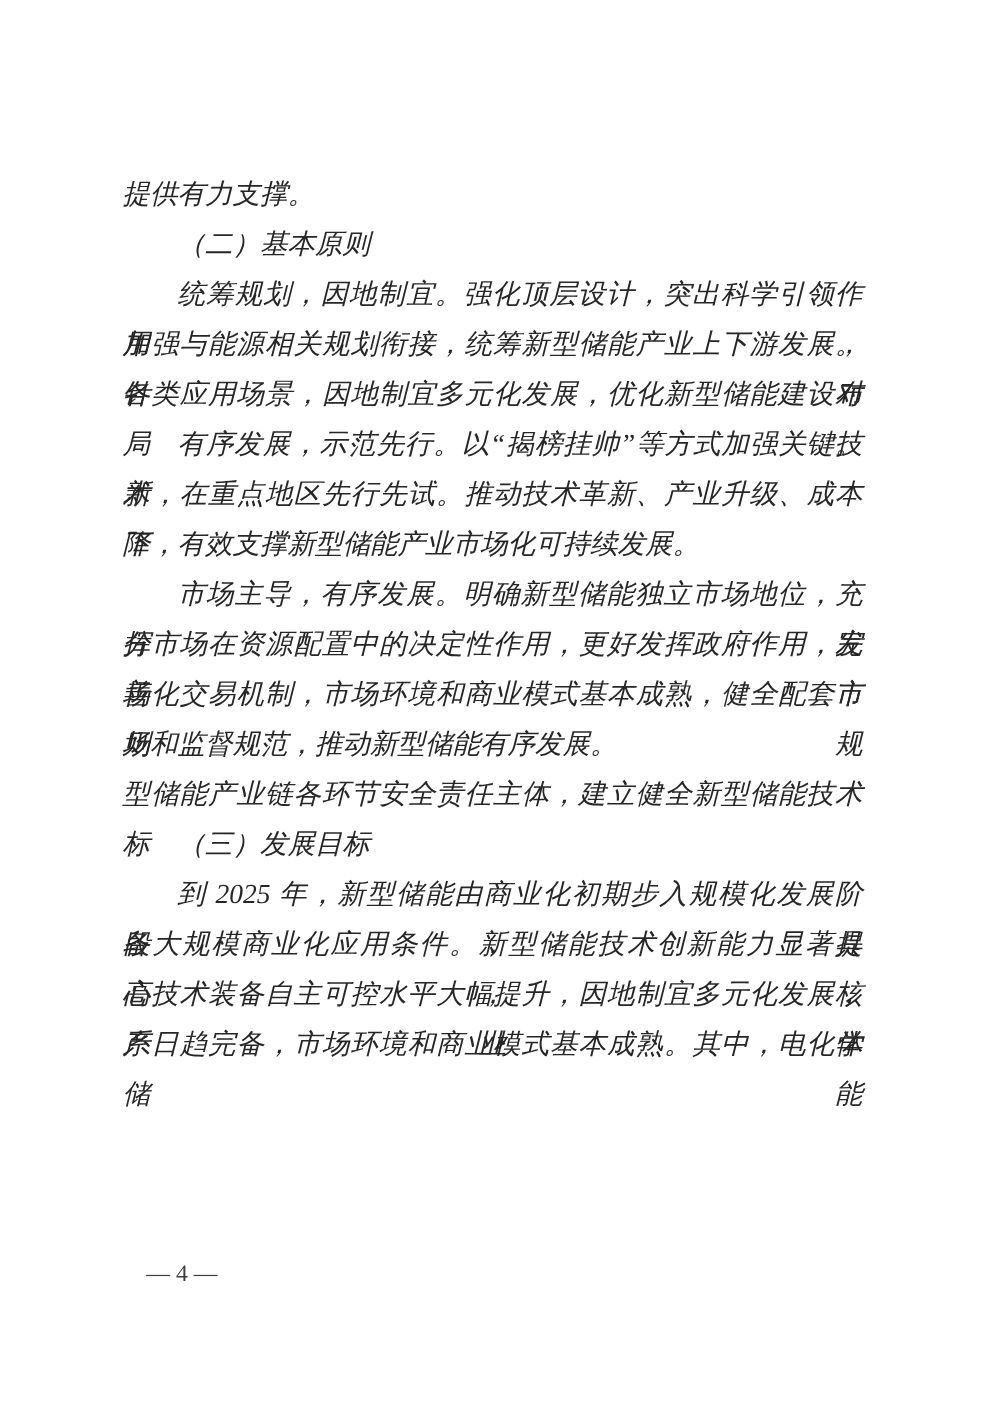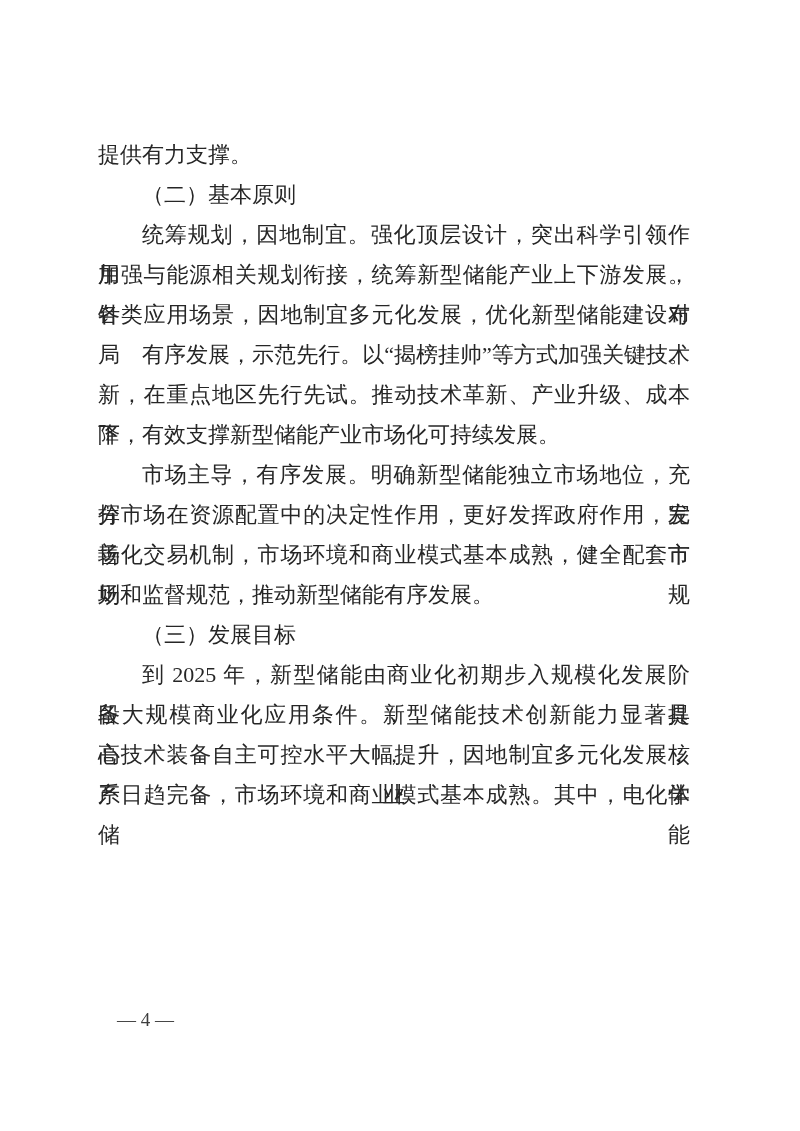--- a/index.html
+++ b/index.html
@@ -17,20 +17,21 @@
   }
   .content {
     position: absolute;
     left: 98px;
     top: 135px;
     width: 592px;
     font-size: 22px;
     line-height: 40px;
     color: #262626;
     letter-spacing: 0;
+    font-style: italic;
   }
   .line {
     height: 40px;
     text-align: left;
   }
   .line.indent {
     text-indent: 2em;
   }
   .line.full {
     text-align: justify;
@@ -56,20 +57,21 @@
       <div class="line indent full">统筹规划，因地制宜。强化顶层设计，突出科学引领作用，</div>
       <div class="line full">加强与能源相关规划衔接，统筹新型储能产业上下游发展。针对</div>
       <div class="line full">各类应用场景，因地制宜多元化发展，优化新型储能建设布局。</div>
       <div class="line indent full">有序发展，示范先行。以“揭榜挂帅”等方式加强关键技术</div>
       <div class="line full">新，在重点地区先行先试。推动技术革新、产业升级、成本下</div>
       <div class="line">降，有效支撑新型储能产业市场化可持续发展。</div>
       <div class="line indent full">市场主导，有序发展。明确新型储能独立市场地位，充分发</div>
       <div class="line full">挥市场在资源配置中的决定性作用，更好发挥政府作用，完善市</div>
       <div class="line full">场化交易机制，市场环境和商业模式基本成熟，健全配套市场规</div>
       <div class="line">则和监督规范，推动新型储能有序发展。</div>
+      <div class="line full">型储能产业链各环节安全责任主体，建立健全新型储能技术标</div>
       <div class="line indent">（三）发展目标</div>
       <div class="line indent full">到 2025 年，新型储能由商业化初期步入规模化发展阶段，具</div>
       <div class="line full">备大规模商业化应用条件。新型储能技术创新能力显著提高，核</div>
       <div class="line full">心技术装备自主可控水平大幅提升，因地制宜多元化发展，产业体</div>
       <div class="line full">系日趋完备，市场环境和商业模式基本成熟。其中，电化学储能</div>
     </div>
   <div class="page-number">— 4 —</div>
 </div>
 
 </body></html>

